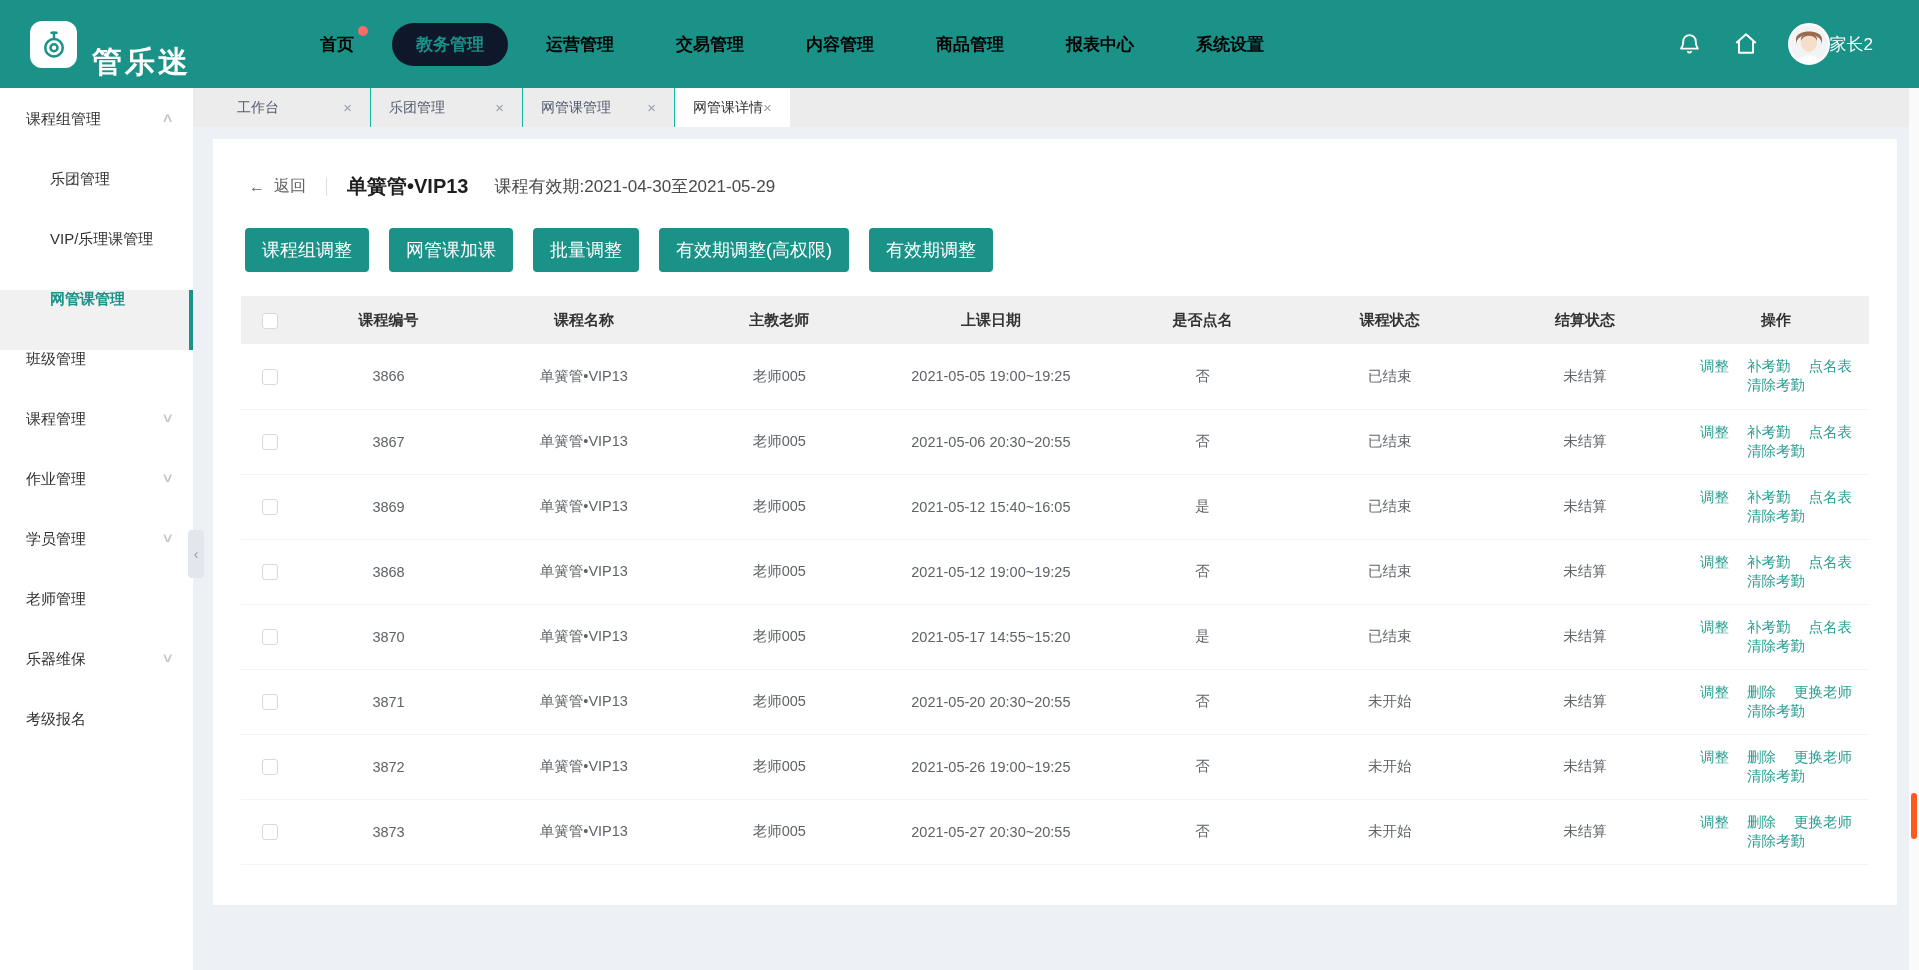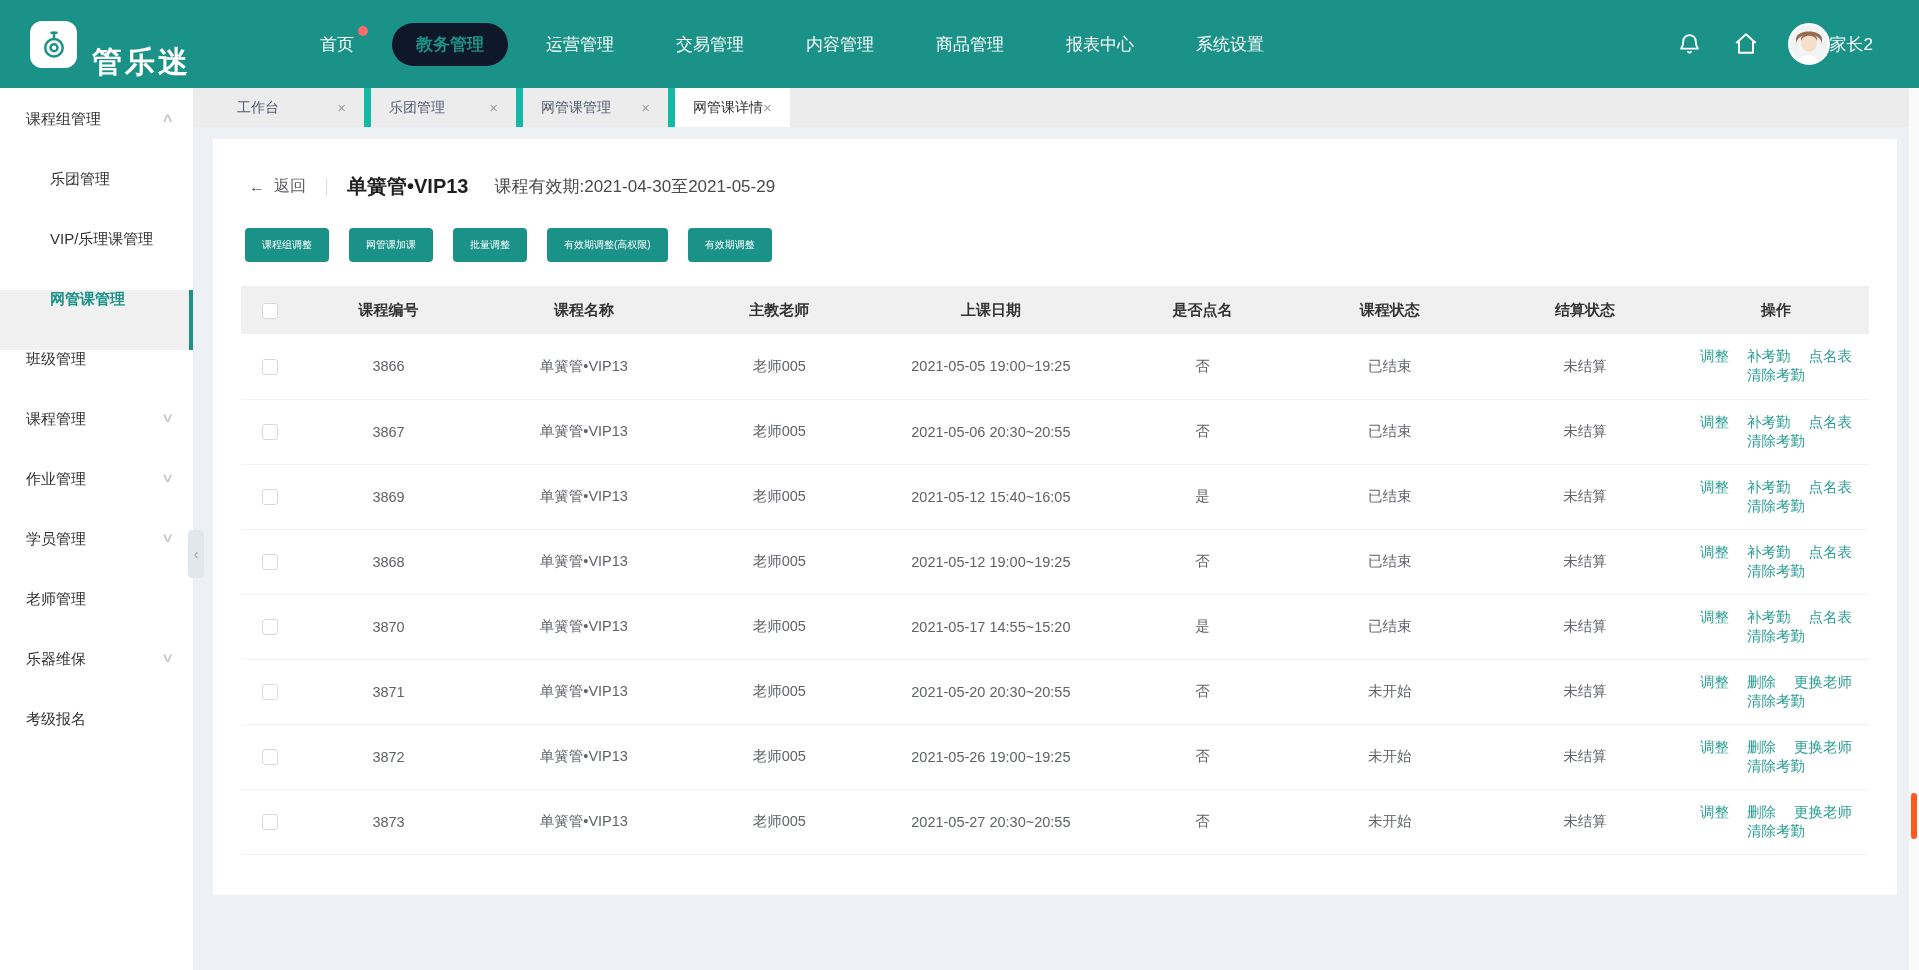--- a/index.html
+++ b/index.html
@@ -5,56 +5,56 @@
   * { box-sizing: border-box; margin: 0; padding: 0; }
   html,body { width:1919px; height:970px; overflow:hidden; }
   body { font-family:"Liberation Sans","DejaVu Sans",sans-serif; background:#edf0f5; }
 
   
   .topbar { height:88px; background:#1a9288; display:flex; align-items:center; padding:0 46px 0 30px; }
   .logo { display:flex; align-items:center; gap:15px; }
   .logo-box { width:47px; height:47px; background:#fff; border-radius:12px; display:flex; align-items:center; justify-content:center; }
   .brand-name { color:#fff; font-size:30px; font-weight:bold; letter-spacing:3px;margin-top:36px; }
   .top-nav { display:flex; align-items:center; margin-left:105px; gap:14px; }
-  .nav-item { position:relative; color:#ffffff; font-size:17px; padding:10px 24px; cursor:pointer; white-space:nowrap; }
+  .nav-item { position:relative; color:#000000; font-size:17px; padding:10px 24px; cursor:pointer; white-space:nowrap;font-weight:bold; }
   .nav-item.active { background:#0f172a; color:#1a9288; font-weight:bold; border-radius:24px; }
   .badge-dot { position:absolute; top:3px; right:10px; width:10px; height:10px; border-radius:50%; background:#f56c6c; }
   .top-right { margin-left:auto; display:flex; align-items:center; gap:28px; }
   .top-icon { width:28px; height:28px; display:flex; align-items:center; justify-content:center; cursor:pointer; }
   .userbox { display:flex; align-items:center; cursor:pointer; }
   .avatar { width:42px; height:42px; border-radius:50%; background:#fff; overflow:hidden; border:2px solid #ffffff; }
   .username { color:#fff; font-size:17px; }
 
   
   .layout { display:flex; height:882px; position:relative; }
   .sidebar { width:193px; background:#fff; padding-top:22px; flex-shrink:0; position:relative; z-index:2; }
   .side-item { height:60px; display:flex; align-items:flex-start; justify-content:space-between; padding:0 20px 0 26px; font-size:15px; color:#303133; cursor:pointer; }
   .side-item.child { padding-left:50px; }
   .side-item.active { background:#f1f1f1; color:#1a9288; font-weight:bold; border-right:4px solid #1a9288; }
   .chev { color:#c0c4cc; font-size:13px; transform:scaleX(1.4); }
   .collapse-handle { position:absolute; left:188px; top:442px; width:16px; height:48px; background:#e2e6ed; border-radius:4px; display:flex; align-items:center; justify-content:center; color:#9aa0ab; font-size:14px; cursor:pointer; z-index:3; }
 
   .main { flex:1; display:flex; flex-direction:column; overflow:hidden; }
   
   .tabbar { height:39px; background:#ececec; display:flex; align-items:stretch; padding-left:26px; flex-shrink:0; }
-  .tab { width:152px; display:flex; align-items:center; justify-content:space-between; padding:0 18px; font-size:14px; color:#515a6e; border-right:7px solid #14b8a6; cursor:pointer; }
+  .tab { width:152px; display:flex; align-items:center; justify-content:space-between; padding:0 18px; font-size:14px; color:#515a6e; border-right:1px solid #14b8a6; cursor:pointer; }
   .tab.active { background:#fff; border-right:none; width:auto; color:#303133; }
   .tab-close { color:#9aa0ab; font-size:15px; cursor:pointer; }
 
   
   .content { flex:1; padding:12px 22px 0 20px; }
   .card { background:#fff; min-height:736px; padding:34px 28px 40px 28px; }
   .page-head { display:flex; align-items:center; gap:20px; margin:0 0 28px 8px; }
   .back-btn { display:flex; align-items:center; gap:9px; color:#606266; font-size:16px; cursor:pointer; }
   .head-divider { width:1px; height:18px; background:#dcdfe6; }
   .page-title { font-size:20px; font-weight:bold; color:#1f1f1f; }
   .validity { font-size:17px; color:#4a4a4a; margin-left:6px; }
 
   .toolbar { display:flex; gap:20px; margin:0 0 24px 4px; }
-  .btn { background:#1a9288; color:#fff; border:none; border-radius:4px; font-size:10px; padding:10px 17px; cursor:pointer; font-family:inherit; }
+  .btn { background:#1a9288; color:#fff; border:none; border-radius:4px; font-size:18px; padding:10px 17px; cursor:pointer; font-family:inherit; }
 
   
   table { width:100%; border-collapse:collapse; table-layout:fixed; }
   thead th { background:#f0f0f0; height:48px; font-size:15px; color:#333; font-weight:bold; text-align:center; }
   tbody td { height:65px; font-size:14.5px; color:#5f6368; text-align:center; border-bottom:1px solid #f3f3f3; }
   .cb { display:inline-block; width:16px; height:16px; border:1px solid #d9d9d9; border-radius:3px; background:#fff; cursor:pointer; vertical-align:middle; }
   .actions span { color:#2b9e92; margin:0 9px; cursor:pointer; white-space:nowrap; }
 
   
   .scroll-track { position:fixed; right:0; top:88px; width:10px; height:882px; background:#fafafa; }

